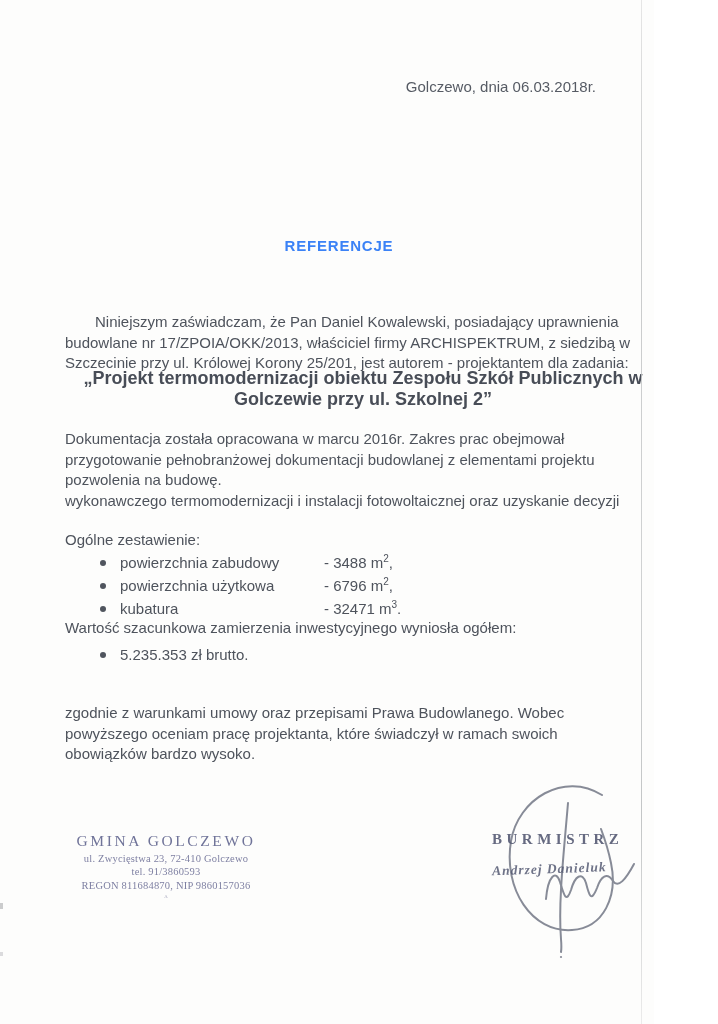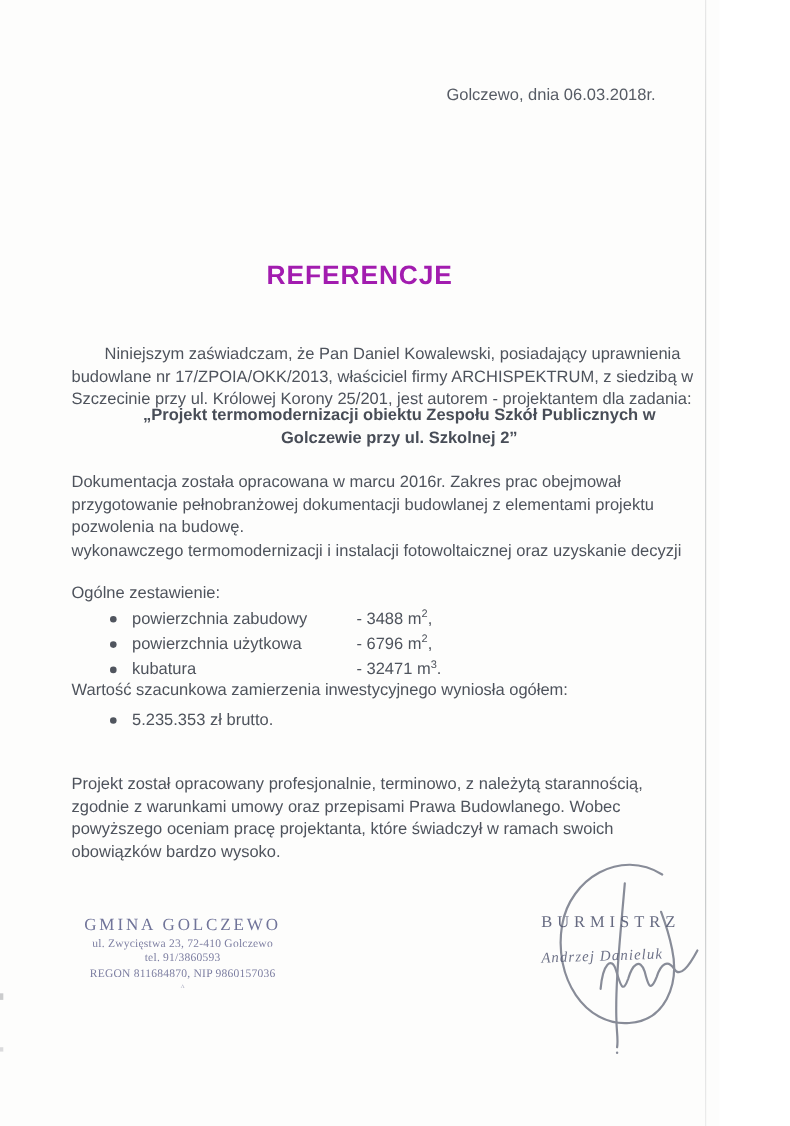--- a/index.html
+++ b/index.html
@@ -1,28 +1,28 @@
 <!DOCTYPE html>
 <html><head>
 <meta charset="utf-8">
 <style>
   html,body{margin:0;padding:0;background:#ffffff;}
   .page{
     position:relative;width:654px;height:1024px;background:#fdfdfc;
     font-family:"Liberation Sans",sans-serif;color:#4e535c;overflow:hidden;
   }
   .date{position:absolute;top:78px;right:58px;font-size:15px;color:#565b64;}
-  .title{position:absolute;top:237px;left:0;width:100%;text-align:center;margin:0;
-    font-size:24px;font-weight:bold;letter-spacing:.8px;color:#a21caf;}
+  .title{position:absolute;top:237px;left:12px;width:100%;text-align:center;margin:0;
+    font-size:15px;font-weight:bold;letter-spacing:.8px;color:#3b82f6;}
   .para{position:absolute;left:65px;font-size:15px;line-height:20.5px;}
   .para .line{white-space:nowrap;}
   .indent{padding-left:30px;}
   #intro{top:312px;}
   .project{position:absolute;top:368px;left:60px;width:606px;text-align:center;
-    font-weight:bold;font-size:15px;line-height:20.5px;color:#484d57;}
+    font-weight:bold;font-size:18px;line-height:20.5px;color:#484d57;}
   .project .line{white-space:nowrap;}
   #scope{top:429px;}
   .heading{position:absolute;left:65px;font-size:15px;white-space:nowrap;}
   #summary-heading{top:531px;}
   #cost-heading{top:619px;}
   .blist{position:absolute;left:100px;font-size:15px;}
   #summary-list{top:551px;}
   #cost-list{top:643px;}
   .brow{display:flex;align-items:center;height:23px;}
   .dot{width:6px;height:6px;border-radius:50%;background:#50555e;margin-right:14px;flex:0 0 auto;}
@@ -30,21 +30,21 @@
   .bval{white-space:nowrap;}
   sup{font-size:10px;line-height:0;}
   #closing{top:703px;}
   
   .stamp-muni{position:absolute;left:66px;top:832px;width:200px;text-align:center;
     font-family:"Liberation Serif",serif;color:#6f7296;opacity:.93;}
   .muni-name{font-size:15.5px;letter-spacing:2.6px;white-space:nowrap;color:#666a92;}
   .muni-line{font-size:10.5px;margin-top:2.5px;letter-spacing:.2px;white-space:nowrap;color:#74769b;}
   .muni-mark{font-size:7px;margin-top:1px;opacity:.55;}
   
-  .stamp-mayor{position:absolute;left:492px;top:831px;font-family:"Liberation Serif",serif;color:#565b74;}
+  .stamp-mayor{position:absolute;left:492px;top:831px;font-family:"Liberation Serif",serif;color:#565b74;font-weight:bold;}
   .mayor-title{font-size:15px;letter-spacing:4.5px;white-space:nowrap;opacity:.9;}
   .mayor-name{font-style:italic;font-size:13.5px;margin-top:13px;letter-spacing:1px;
     transform:rotate(-2deg);white-space:nowrap;opacity:.85;}
   .signature{position:absolute;left:498px;top:779px;opacity:.82;}
   
   .scan-edge{position:absolute;top:0;bottom:0;right:12px;width:1.5px;
     background:linear-gradient(#e2e2e2 0%,#bfc1c2 20%,#c8cacb 55%,#b9bcbd 80%,#e8e8e8 100%);opacity:.85;}
   .scan-speck{position:absolute;left:0;width:3px;height:6px;background:#8f9094;opacity:.45;}
   .speck1{top:903px;}
   .speck2{top:952px;height:4px;opacity:.3;}
@@ -99,21 +99,20 @@
   <div class="heading" id="cost-heading">Wartość szacunkowa zamierzenia inwestycyjnego wyniosła ogółem:</div>
 
   <div class="blist" id="cost-list">
     <div class="brow">
       <span class="dot"></span>
       <span class="bval">5.235.353 zł brutto.</span>
     </div>
   </div>
 
   <div class="para" id="closing">
-    <div class="line">Projekt został opracowany profesjonalnie, terminowo, z należytą starannością,</div>
     <div class="line">zgodnie z warunkami umowy oraz przepisami Prawa Budowlanego. Wobec</div>
     <div class="line">powyższego oceniam pracę projektanta, które świadczył w ramach swoich</div>
     <div class="line">obowiązków bardzo wysoko.</div>
   </div>
 
   <div class="stamp-muni">
     <div class="muni-name">GMINA GOLCZEWO</div>
     <div class="muni-line">ul. Zwycięstwa 23, 72-410 Golczewo</div>
     <div class="muni-line">tel. 91/3860593</div>
     <div class="muni-line">REGON 811684870, NIP 9860157036</div>

